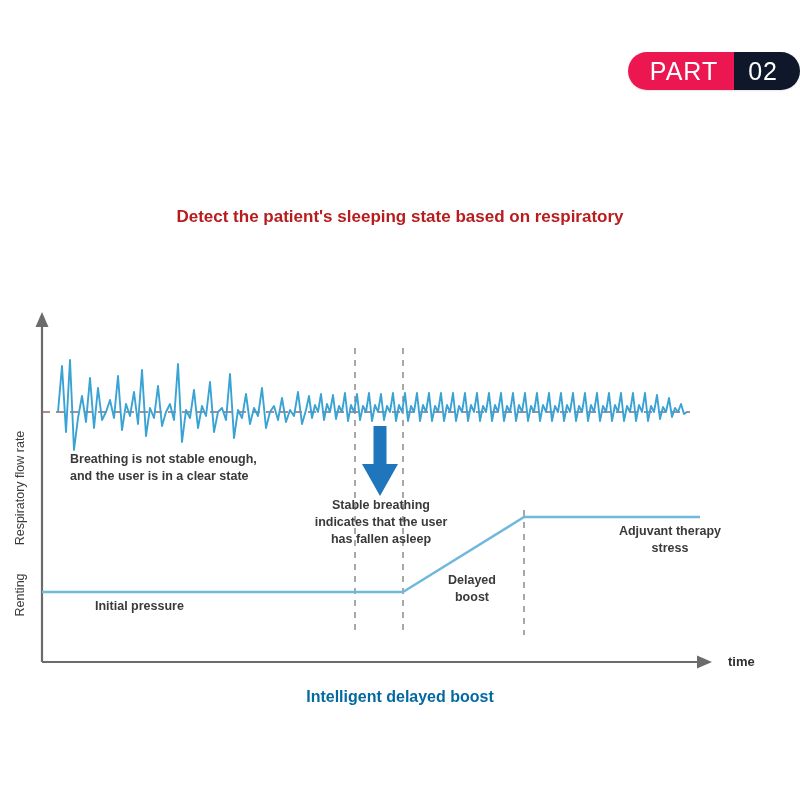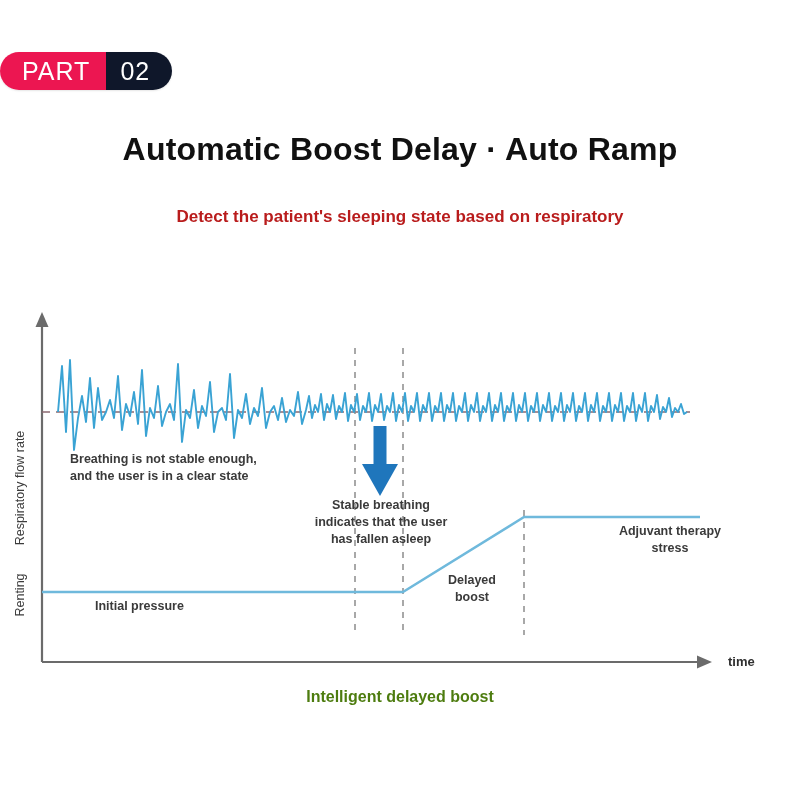--- a/index.html
+++ b/index.html
@@ -4,21 +4,21 @@
 <style>
   html,body{margin:0;padding:0;}
   body{
     width:800px;height:800px;background:#ffffff;
     font-family:"Liberation Sans","DejaVu Sans",sans-serif;
     overflow:hidden;position:relative;
   }
   .page{position:relative;width:800px;height:800px;}
 
   
-  .badge-wrap{position:absolute;left:0;right:0;top:52px;display:flex;justify-content:flex-start;}
+  .badge-wrap{position:absolute;left:0;right:0;top:52px;display:flex;justify-content:flex-end;padding-left:33px;}
   .badge{display:flex;align-items:stretch;height:38px;border-radius:19px;overflow:hidden;
          box-shadow:0 1px 2px rgba(0,0,0,.10);}
   .badge-left{display:flex;align-items:center;justify-content:center;
               padding:0 16px 0 22px;color:#fff;font-size:25px;letter-spacing:1px;
               font-weight:400;}
   .badge-right{display:flex;align-items:center;justify-content:center;
                padding:0 22px 0 14px;color:#fff;font-size:25px;letter-spacing:1px;
                font-weight:400;}
 
   
@@ -29,37 +29,36 @@
 
   
   .chart{position:absolute;left:0;top:300px;width:800px;height:420px;}
   .chart svg{display:block;}
 
   .axis-label{font-family:"Liberation Sans","DejaVu Sans",sans-serif;
               font-size:12.5px;fill:#3c3c3c;font-weight:normal;}
   .annot{font-family:"Liberation Sans","DejaVu Sans",sans-serif;
          font-size:12.5px;fill:#3a3a3a;font-weight:bold;}
   .caption{position:absolute;top:688px;left:0;right:0;text-align:center;
-           font-size:16px;font-weight:bold;color:#4d7c0f;}
+           font-size:16px;font-weight:bold;color:#0369a1;}
   .timelabel{font-family:"Liberation Sans","DejaVu Sans",sans-serif;
              font-size:13px;fill:#2f2f2f;font-weight:bold;}
 </style>
 </head>
 <body>
 
 <div class="page">
 
   <div class="badge-wrap">
     <div class="badge">
       <div class="badge-left" style="background: rgb(236, 22, 81);">PART</div>
       <div class="badge-right" style="background: #0f172a;">02</div>
     </div>
   </div>
 
-  <div class="title">Automatic Boost Delay · Auto Ramp</div>
   <div class="subtitle">
     <div>Detect the patient's sleeping state based on respiratory</div>
   </div>
 
   <div class="chart">
     <svg width="800" height="420" viewBox="0 0 800 420">
 
       <g>
         <line x1="42" y1="24" x2="42" y2="362" stroke="#6b6b6b" stroke-width="2.2"></line>
         <polygon points="42,12 35.5,27 48.5,27" fill="#6b6b6b"></polygon>

